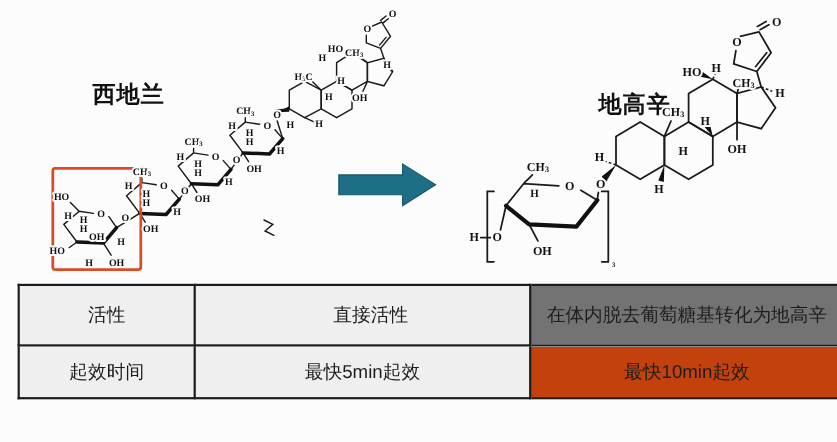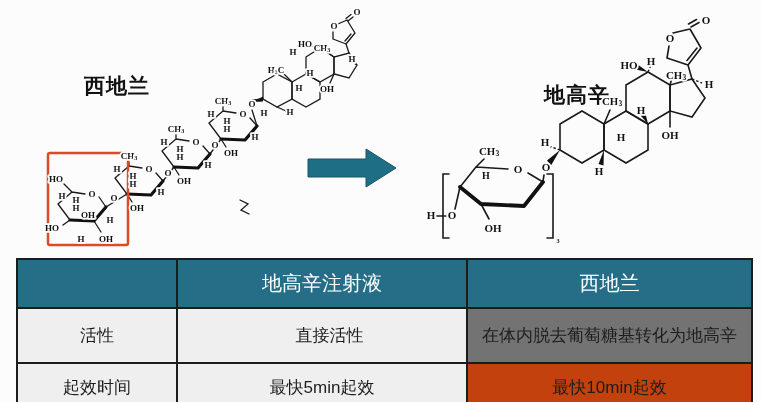--- a/index.html
+++ b/index.html
@@ -175,25 +175,20 @@
       <text x="676" y="76" font-size="11" class="atom"><tspan>CH</tspan><tspan dy="2" font-size="68%">3</tspan></text>
       <text x="709" y="85" font-size="11" class="atom"><tspan>H</tspan></text>
       <text x="670" y="136" font-size="11" class="atom"><tspan>OH</tspan></text>
       <text x="670" y="39" font-size="11" class="atom"><tspan>O</tspan></text>
       <text x="706" y="21" font-size="11" class="atom"><tspan>O</tspan></text>
     </g>
 </svg>
 
 <table id="cmp-table">
   <tbody>
-      <tr class="hrow">
-    <th class="c1 hdr" style="background: rgb(38, 110, 136); color: rgb(255, 255, 255);"></th>
-    <th class="c2 hdr" style="background: rgb(38, 110, 136); color: rgb(255, 255, 255);">地高辛注射液</th>
-    <th class="c3 hdr" style="background: rgb(38, 110, 136); color: rgb(255, 255, 255);">西地兰</th>
-  </tr>
   <tr class="r1">
     <td class="c1" style="background: rgb(239, 239, 239);">活性</td>
     <td class="c2" style="background: rgb(239, 239, 239); padding-left: 15px;">直接活性</td>
     <td class="c3" style="background: #737373;">在体内脱去葡萄糖基转化为地高辛</td>
   </tr>
   <tr class="r2">
     <td class="c1" style="background: rgb(239, 239, 239);">起效时间</td>
     <td class="c2" style="background: rgb(239, 239, 239); margin-left: 48px;">最快5min起效</td>
     <td class="c3" style="background: #c2410c;">最快10min起效</td>
   </tr>

